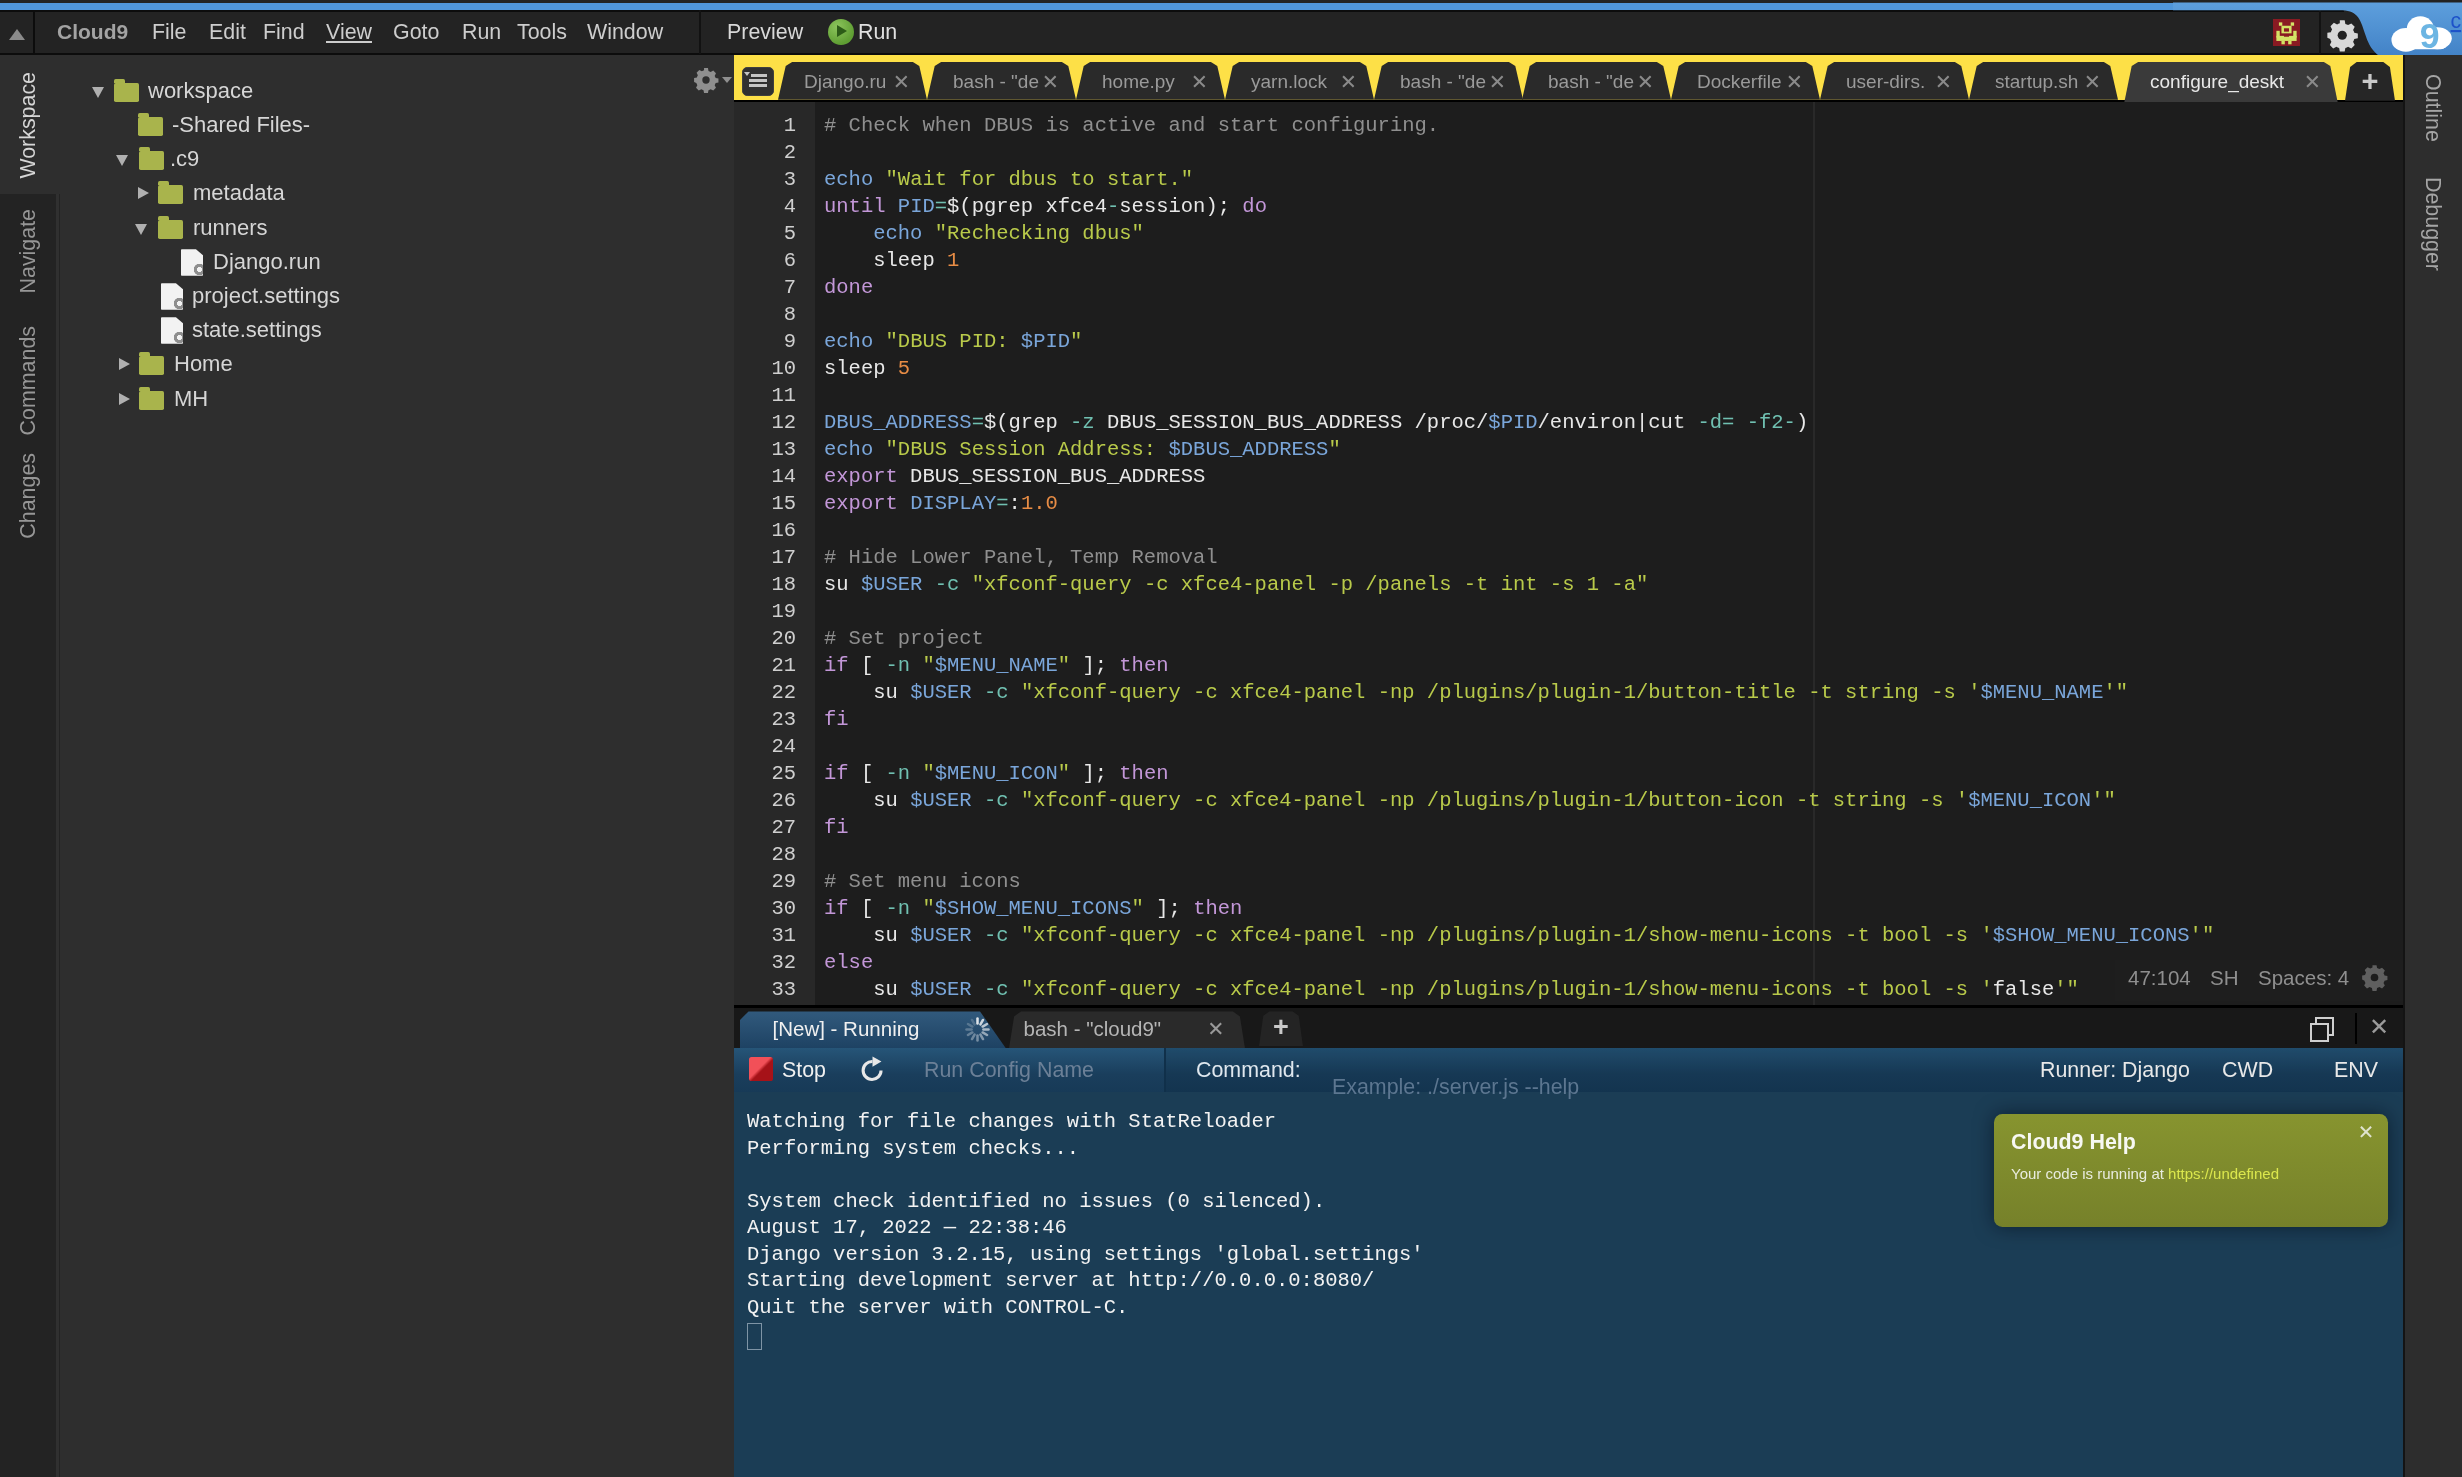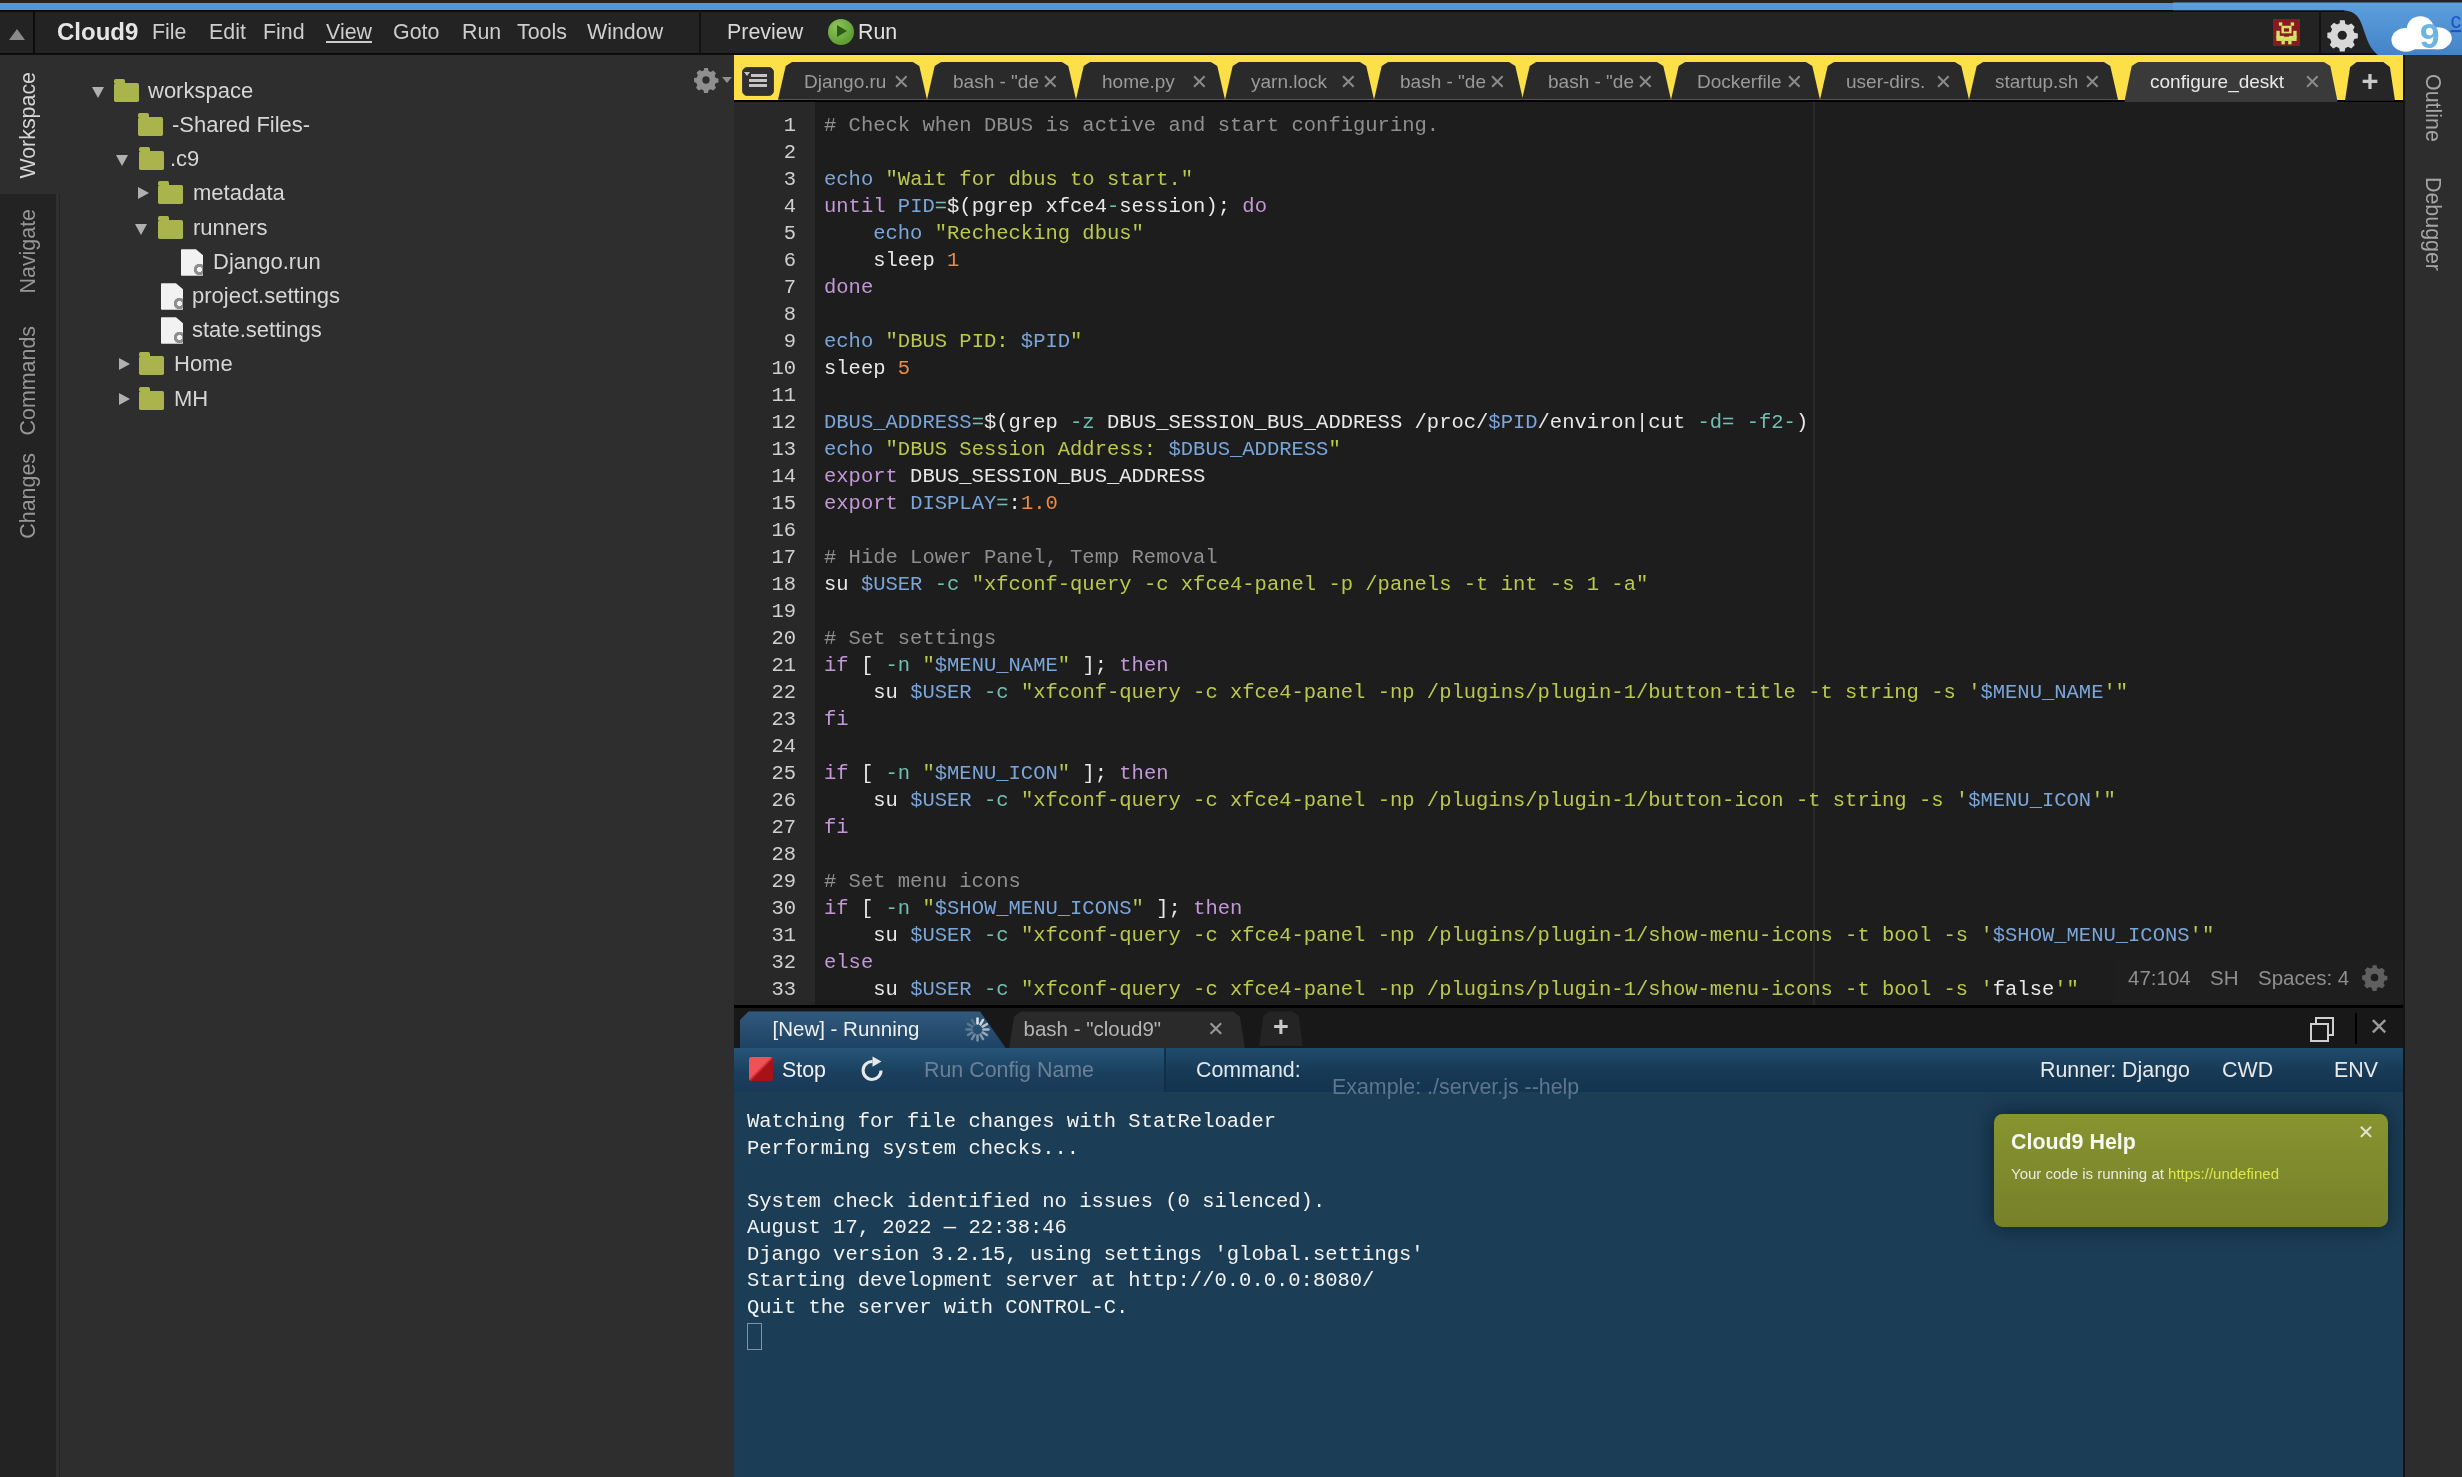--- a/index.html
+++ b/index.html
@@ -77,21 +77,21 @@
 <body>
 
 <div id="topbar">
   <div id="bluestrip"></div>
   <div style="position:absolute;left:0;top:10.3px;width:2344px;height:1.7px;background:#0c0c0c;"></div>
   <div style="position:absolute;left:0;top:53px;width:2403px;height:2.6px;background:#0c0c0c;"></div>
   <div id="collapsebox">
       <div class="tri"></div>
     </div>
   <div class="menurow">
-    <div class="menuitem" style="left:57px; color:#e5e5e5; font-weight:bold; font-size:24px;">Cloud9</div>
+    <div class="menuitem" style="left:57px; color:#a3a3a3; font-weight:bold; font-size:21px;">Cloud9</div>
     <div class="menuitem" style="left:152px;">File</div>
     <div class="menuitem" style="left:209px;">Edit</div>
     <div class="menuitem" style="left:263px;">Find</div>
     <div class="menuitem" style="left:326px;text-decoration:underline;">View</div>
     <div class="menuitem" style="left:393px;">Goto</div>
     <div class="menuitem" style="left:462px;">Run</div>
     <div class="menuitem" style="left:517px;">Tools</div>
     <div class="menuitem" style="left:587px;">Window</div>
     <div class="menuitem" style="left:727px; color:#d8d8d8;">Preview</div>
     <div class="runcircle">
@@ -306,21 +306,21 @@
 sleep <span class="o">5</span>
 
 <span class="b">DBUS_ADDRESS</span><span class="t">=</span>$(grep <span class="t">-z</span> DBUS_SESSION_BUS_ADDRESS /proc/<span class="b">$PID</span>/environ|cut <span class="t">-d=</span> <span class="t">-f2-</span>)
 <span class="b">echo</span> <span class="g">"DBUS Session Address: </span><span class="b">$DBUS_ADDRESS</span><span class="g">"</span>
 <span class="k">export</span> DBUS_SESSION_BUS_ADDRESS
 <span class="k">export</span> <span class="b">DISPLAY</span><span class="t">=</span>:<span class="o">1.0</span>
 
 <span class="c"># Hide Lower Panel, Temp Removal</span>
 su <span class="b">$USER</span> <span class="t">-c</span> <span class="g">"xfconf-query -c xfce4-panel -p /panels -t int -s 1 -a"</span>
 
-<span class="c"># Set settings</span>
+<span class="c"># Set project</span>
 <span class="k">if</span> [ <span class="t">-n</span> <span class="g">"</span><span class="b">$MENU_NAME</span><span class="g">"</span> ]; <span class="k">then</span>
     su <span class="b">$USER</span> <span class="t">-c</span> <span class="g">"xfconf-query -c xfce4-panel -np /plugins/plugin-1/button-title -t string -s '</span><span class="b">$MENU_NAME</span><span class="g">'"</span>
 <span class="k">fi</span>
 
 <span class="k">if</span> [ <span class="t">-n</span> <span class="g">"</span><span class="b">$MENU_ICON</span><span class="g">"</span> ]; <span class="k">then</span>
     su <span class="b">$USER</span> <span class="t">-c</span> <span class="g">"xfconf-query -c xfce4-panel -np /plugins/plugin-1/button-icon -t string -s '</span><span class="b">$MENU_ICON</span><span class="g">'"</span>
 <span class="k">fi</span>
 
 <span class="c"># Set menu icons</span>
 <span class="k">if</span> [ <span class="t">-n</span> <span class="g">"</span><span class="b">$SHOW_MENU_ICONS</span><span class="g">"</span> ]; <span class="k">then</span>

